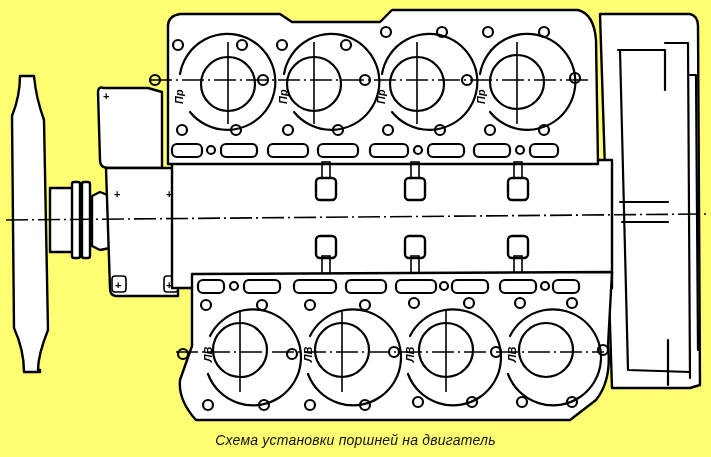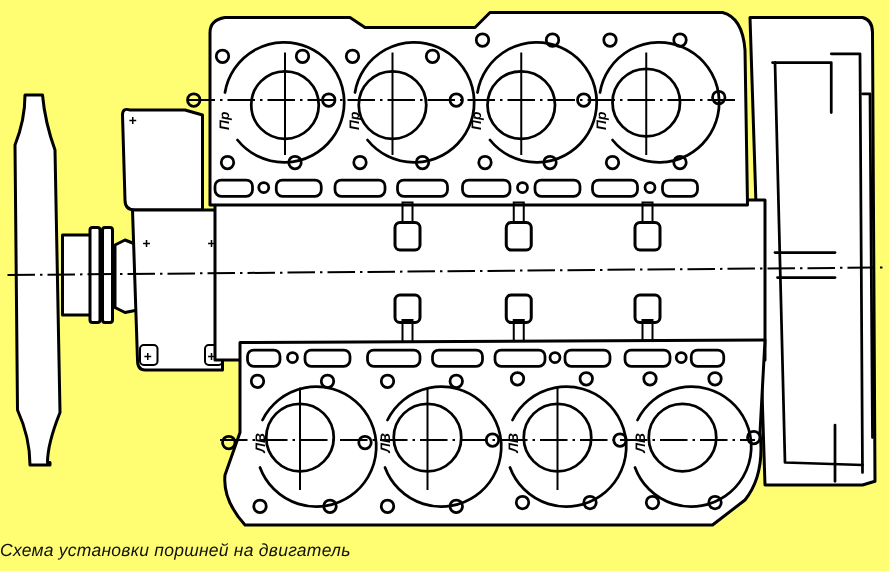--- a/index.html
+++ b/index.html
@@ -5,21 +5,21 @@
   html, body { margin: 0; padding: 0; }
   body {
     width: 711px; height: 457px; overflow: hidden;
     background: #fffe73;
     font-family: "Liberation Sans", sans-serif;
     position: relative;
   }
   #diagram { position: absolute; left: 0; top: 0; width: 711px; height: 457px; }
   .caption {
     position: absolute; left: 0; width: 711px; top: 432px;
-    text-align: left; font-style: italic; font-size: 14px; color: #111;
+    text-align: center; font-style: italic; font-size: 14px; color: #111;
     letter-spacing: 0.2px;
   }
   .ln { stroke: #000; fill: none; stroke-width: 2.2; stroke-linecap: round; stroke-linejoin: round; }
   .fill { fill: #fff; stroke: #000; stroke-width: 2.4; stroke-linejoin: round; }
   .thin { stroke: #000; fill: none; stroke-width: 1.6; }
   .axis { stroke: #000; stroke-width: 1.6; stroke-dasharray: 22 4 2 4; fill: none; }
   .lbl { font-family: "Liberation Sans", sans-serif; font-weight: bold; font-style: italic; font-size: 11px; fill: #000; }
 </style>
 </head>
 <body>

